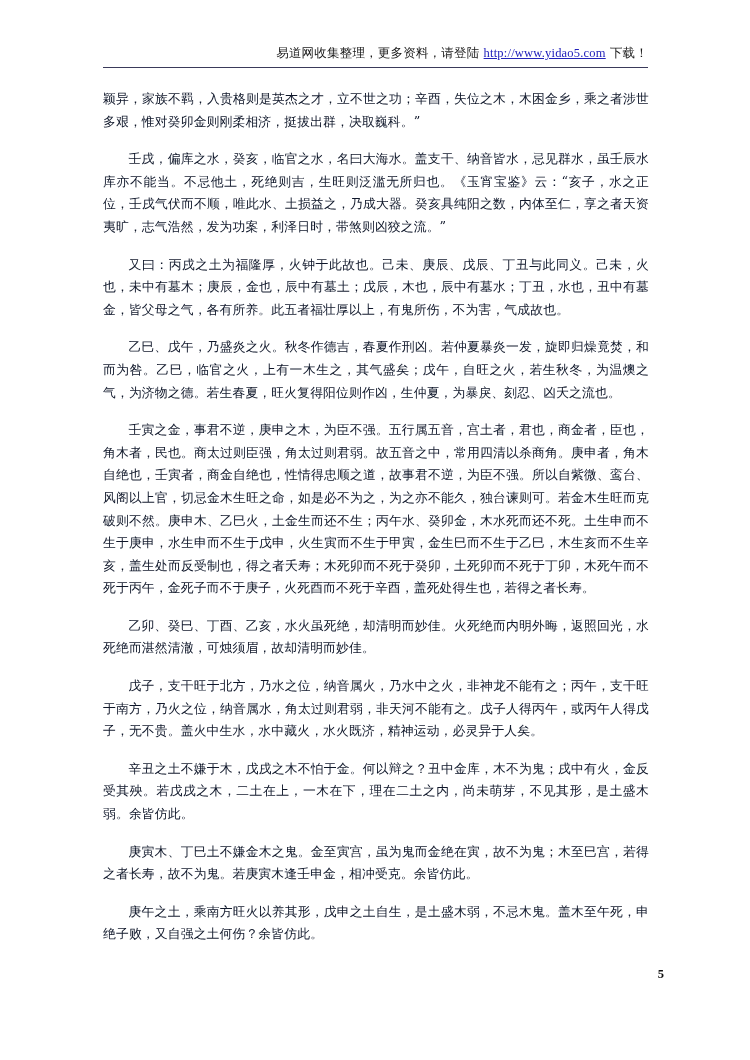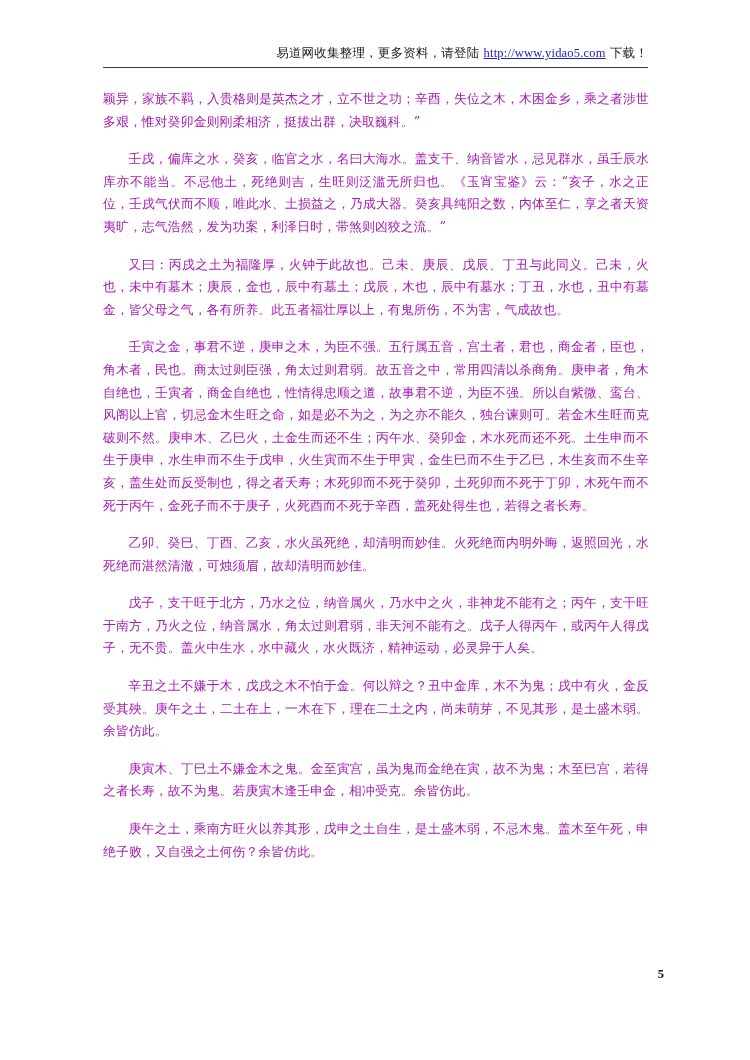--- a/index.html
+++ b/index.html
@@ -60,21 +60,21 @@
     left: 103px;
     top: 88px;
     width: 546px;
   }
   .para {
     font-size: 12.8px;
     line-height: 22.6px;
     text-align: justify;
     text-justify: inter-ideograph;
     margin: 0 0 15px 0;
-    color: #a21caf;
+    color: #0f172a;
     letter-spacing: 0.15px;
     word-break: break-all;
   }
   .para.indent {
     text-indent: 2em;
   }
   .para.noindent {
     text-indent: 0;
   }
 
@@ -99,23 +99,24 @@
     <div class="header-line">
       <span>易道网收集整理，更多资料，请登陆 </span><a class="header-url" href="#">http://www.yidao5.com</a><span> 下载！</span>
     </div>
     <hr class="header-rule">
   </div>
 
   <div class="content">
     <p class="para noindent">颖异，家族不羁，入贵格则是英杰之才，立不世之功；辛酉，失位之木，木困金乡，乘之者涉世多艰，惟对癸卯金则刚柔相济，挺拔出群，决取巍科。”</p>
     <p class="para indent">壬戌，偏库之水，癸亥，临官之水，名曰大海水。盖支干、纳音皆水，忌见群水，虽壬辰水库亦不能当。不忌他土，死绝则吉，生旺则泛滥无所归也。《玉宵宝鉴》云：“亥子，水之正位，壬戌气伏而不顺，唯此水、土损益之，乃成大器。癸亥具纯阳之数，内体至仁，享之者天资夷旷，志气浩然，发为功案，利泽日时，带煞则凶狡之流。”</p>
     <p class="para indent">又曰：丙戌之土为福隆厚，火钟于此故也。己未、庚辰、戊辰、丁丑与此同义。己未，火也，未中有墓木；庚辰，金也，辰中有墓土；戊辰，木也，辰中有墓水；丁丑，水也，丑中有墓金，皆父母之气，各有所养。此五者福壮厚以上，有鬼所伤，不为害，气成故也。</p>
+    <p class="para indent">乙巳、戊午，乃盛炎之火。秋冬作德吉，春夏作刑凶。若仲夏暴炎一发，旋即归燥竟焚，和而为咎。乙巳，临官之火，上有一木生之，其气盛矣；戊午，自旺之火，若生秋冬，为温燠之气，为济物之德。若生春夏，旺火复得阳位则作凶，生仲夏，为暴戾、刻忍、凶夭之流也。</p>
     <p class="para indent">壬寅之金，事君不逆，庚申之木，为臣不强。五行属五音，宫土者，君也，商金者，臣也，角木者，民也。商太过则臣强，角太过则君弱。故五音之中，常用四清以杀商角。庚申者，角木自绝也，壬寅者，商金自绝也，性情得忠顺之道，故事君不逆，为臣不强。所以自紫微、鸾台、风阁以上官，切忌金木生旺之命，如是必不为之，为之亦不能久，独台谏则可。若金木生旺而克破则不然。庚申木、乙巳火，土金生而还不生；丙午水、癸卯金，木水死而还不死。土生申而不生于庚申，水生申而不生于戊申，火生寅而不生于甲寅，金生巳而不生于乙巳，木生亥而不生辛亥，盖生处而反受制也，得之者夭寿；木死卯而不死于癸卯，土死卯而不死于丁卯，木死午而不死于丙午，金死子而不于庚子，火死酉而不死于辛酉，盖死处得生也，若得之者长寿。</p>
     <p class="para indent">乙卯、癸巳、丁酉、乙亥，水火虽死绝，却清明而妙佳。火死绝而内明外晦，返照回光，水死绝而湛然清澈，可烛须眉，故却清明而妙佳。</p>
     <p class="para indent">戊子，支干旺于北方，乃水之位，纳音属火，乃水中之火，非神龙不能有之；丙午，支干旺于南方，乃火之位，纳音属水，角太过则君弱，非天河不能有之。戊子人得丙午，或丙午人得戊子，无不贵。盖火中生水，水中藏火，水火既济，精神运动，必灵异于人矣。</p>
-    <p class="para indent">辛丑之土不嫌于木，戊戌之木不怕于金。何以辩之？丑中金库，木不为鬼；戌中有火，金反受其殃。庚午之土，二土在上，一木在下，理在二土之内，尚未萌芽，不见其形，是土盛木弱。余皆仿此。</p>
+    <p class="para indent">辛丑之土不嫌于木，戊戌之木不怕于金。何以辩之？丑中金库，木不为鬼；戌中有火，金反受其殃。若戊戌之木，二土在上，一木在下，理在二土之内，尚未萌芽，不见其形，是土盛木弱。余皆仿此。</p>
     <p class="para indent">庚寅木、丁巳土不嫌金木之鬼。金至寅宫，虽为鬼而金绝在寅，故不为鬼；木至巳宫，若得之者长寿，故不为鬼。若庚寅木逢壬申金，相冲受克。余皆仿此。</p>
     <p class="para indent">庚午之土，乘南方旺火以养其形，戊申之土自生，是土盛木弱，不忌木鬼。盖木至午死，申绝子败，又自强之土何伤？余皆仿此。</p>
   </div>
 
   <div class="page-number">5</div>
 
 </div>
 
 </body></html>

